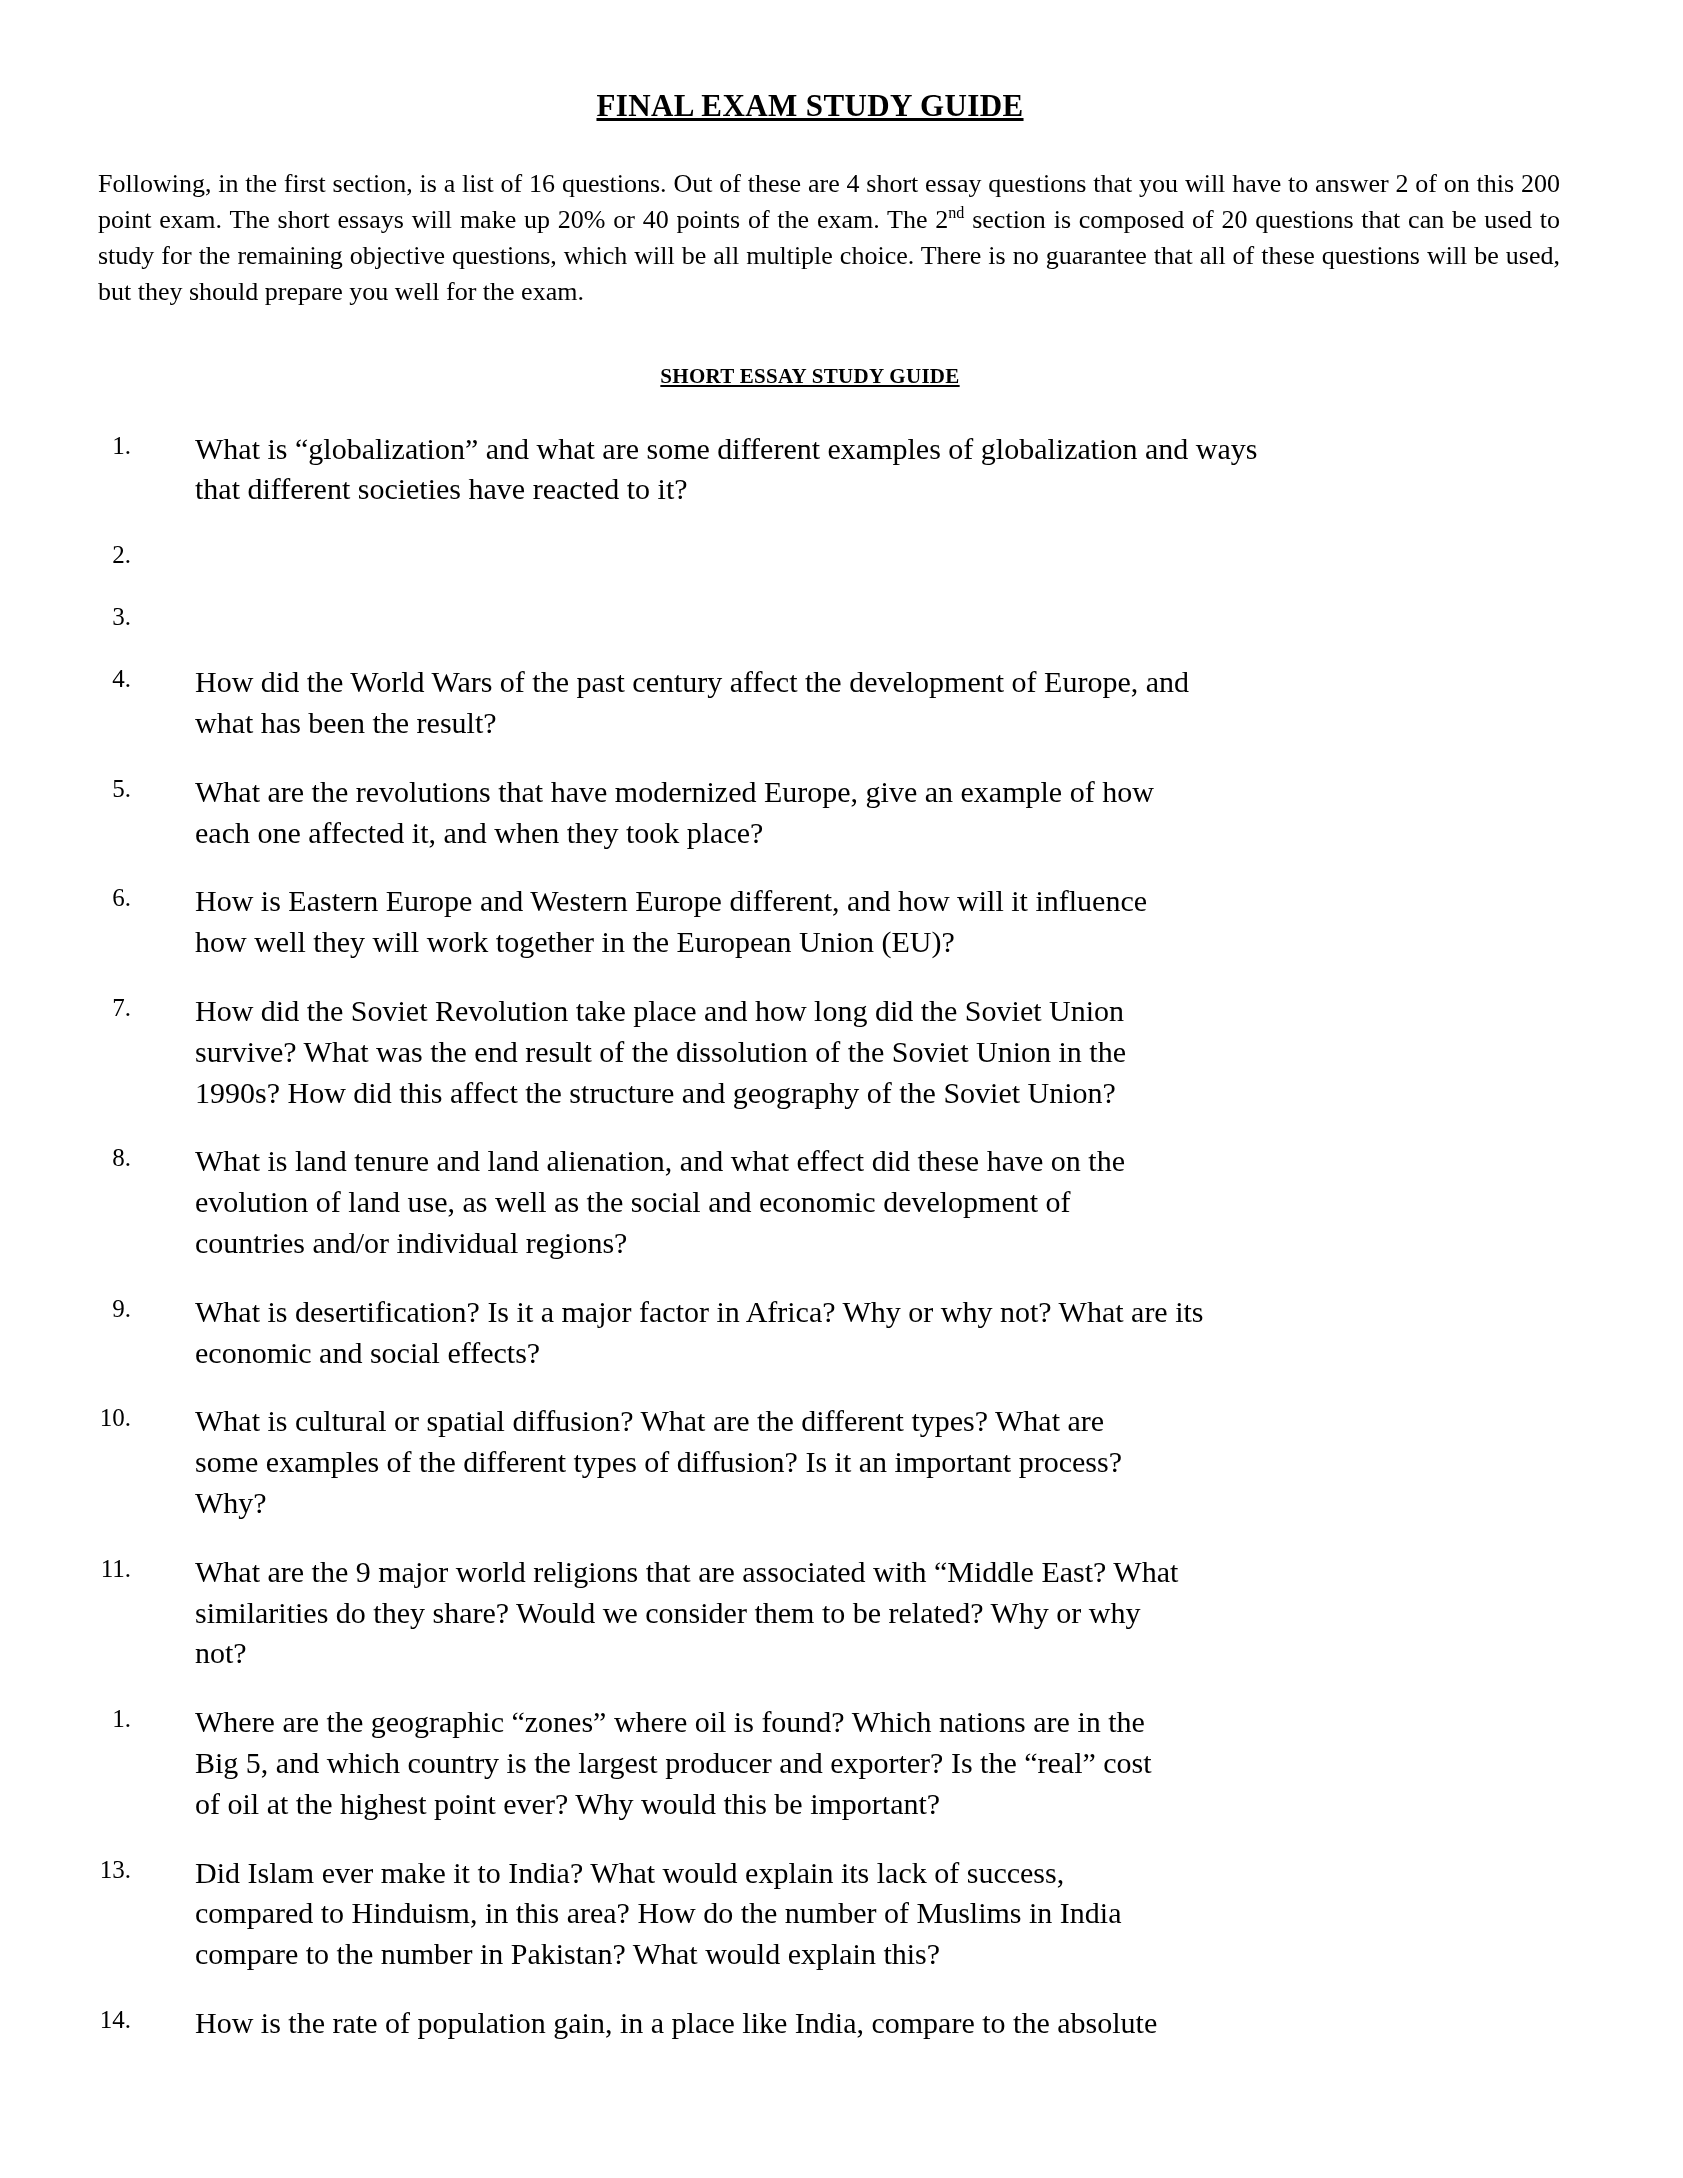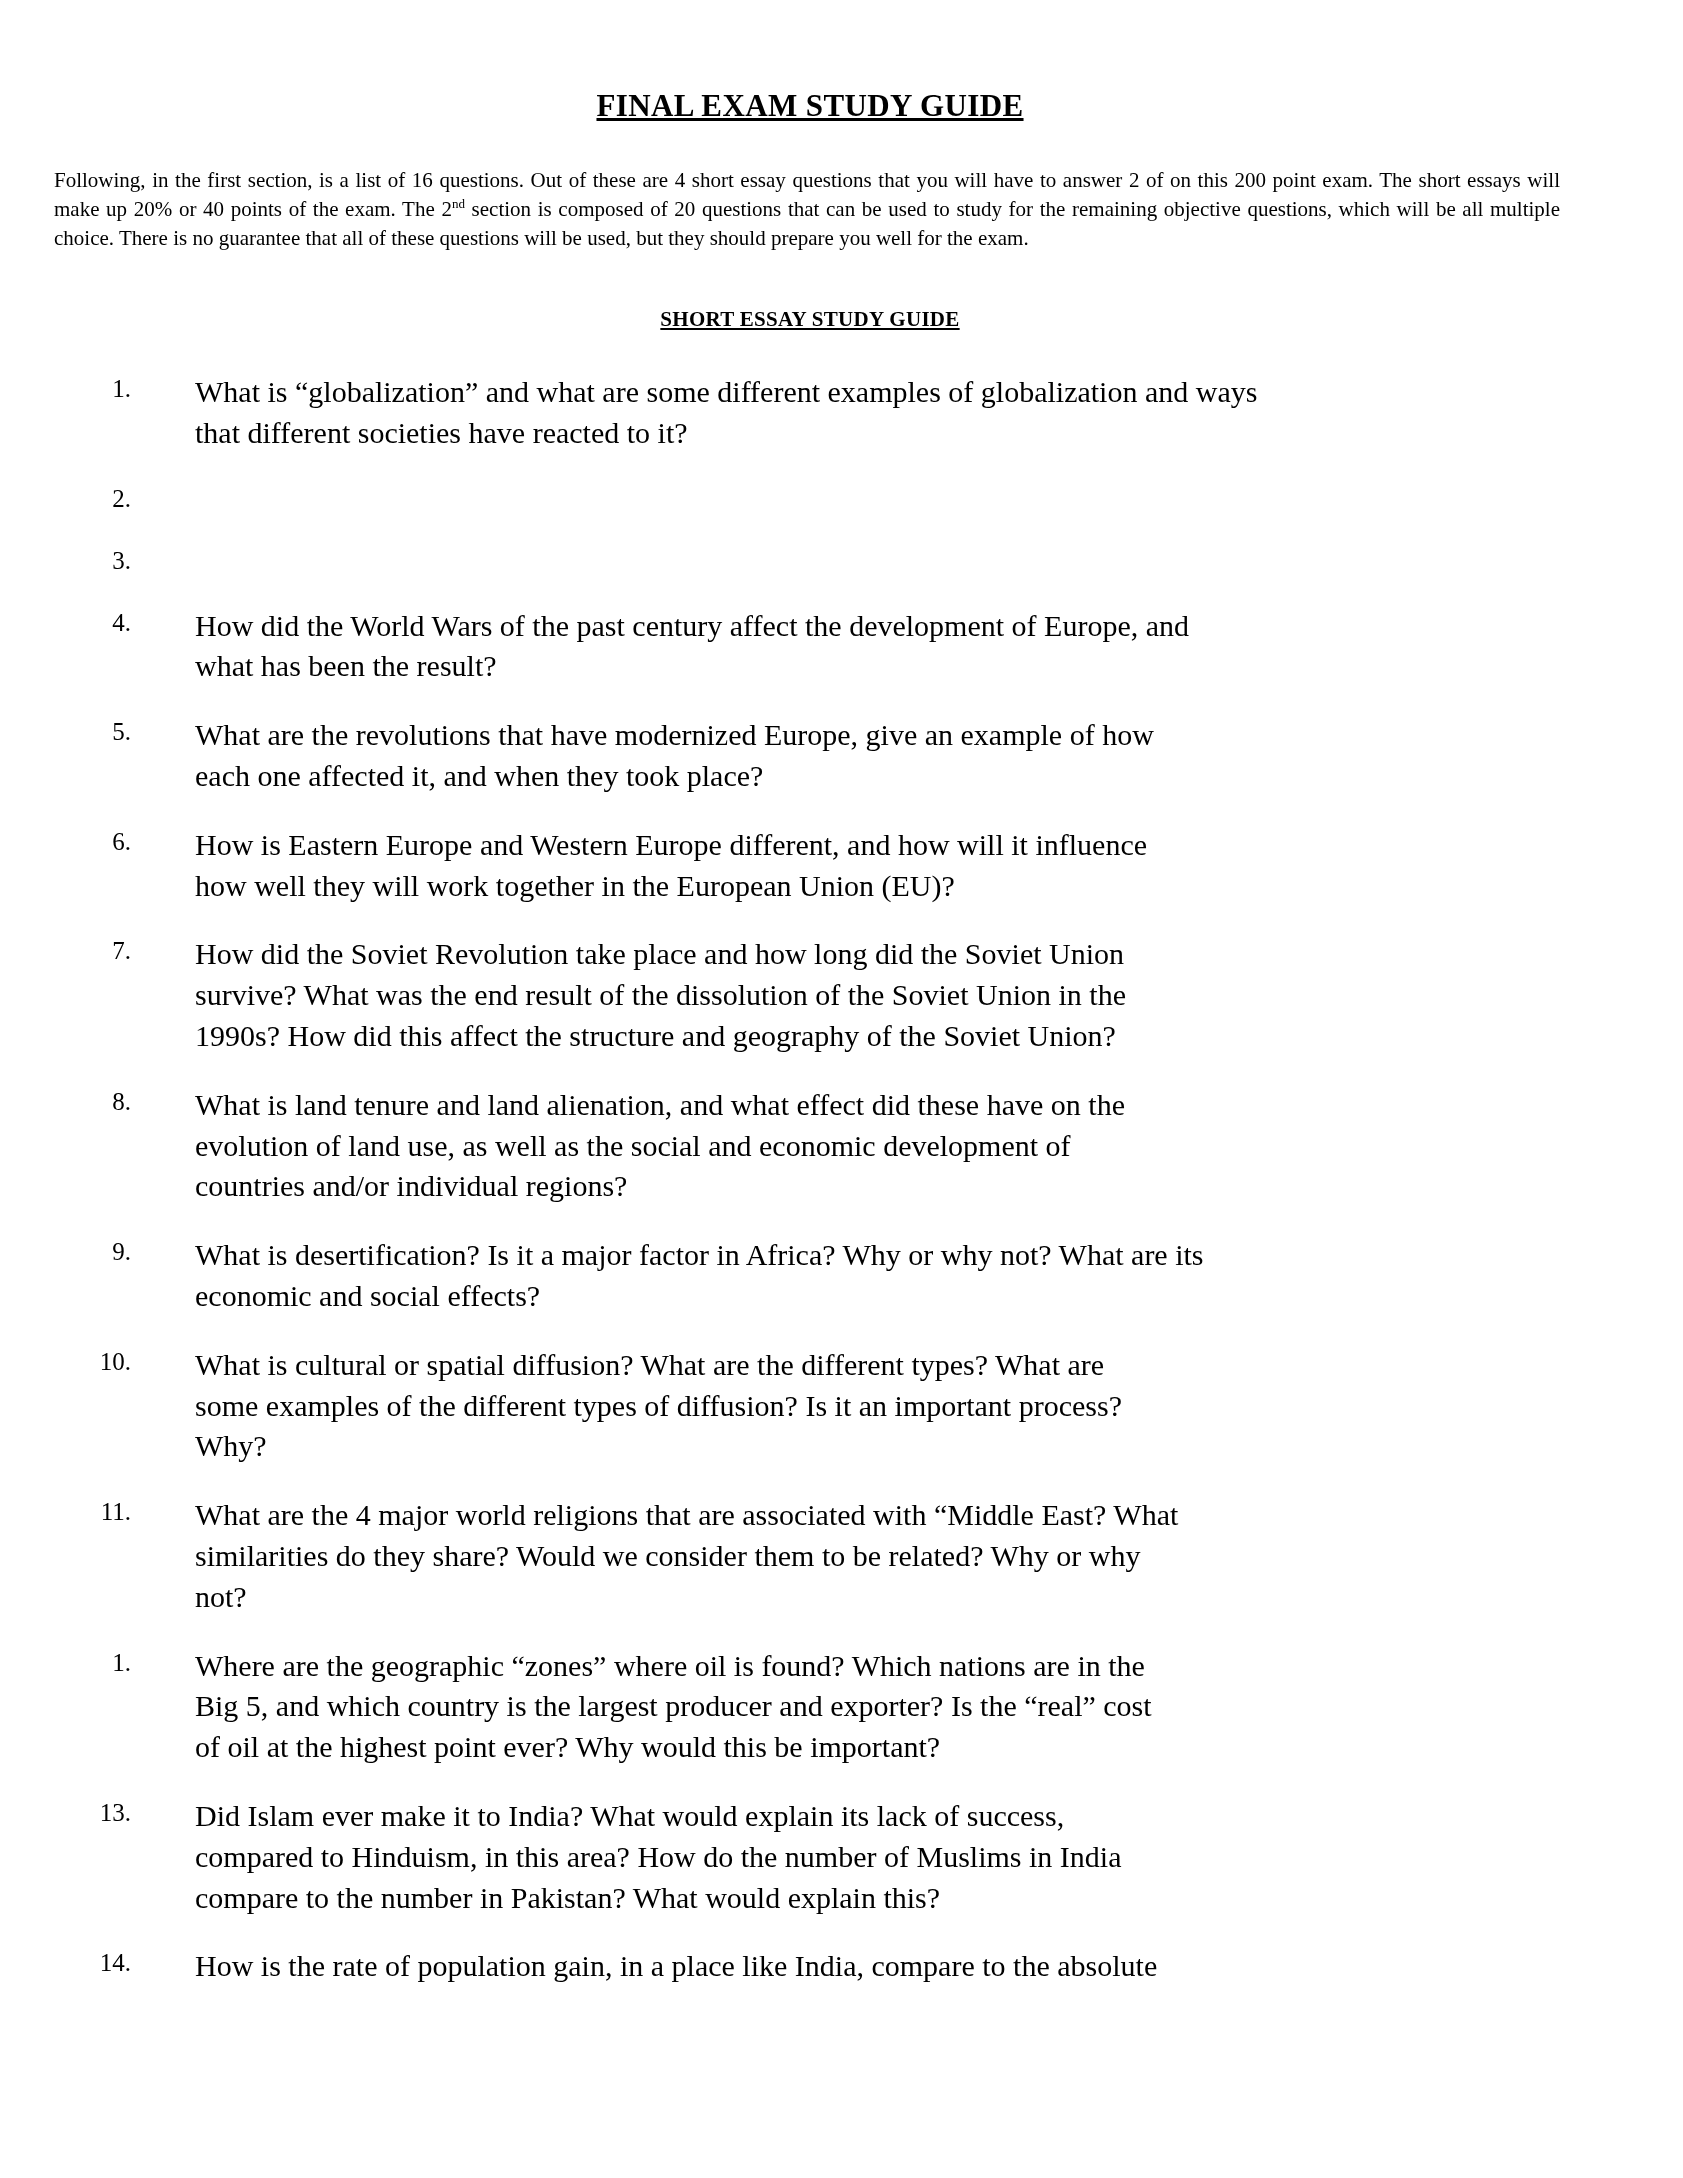--- a/index.html
+++ b/index.html
@@ -26,25 +26,26 @@
     text-align: center;
     font-size: 31px;
     font-weight: bold;
     letter-spacing: 0.4px;
     text-decoration: underline;
     margin: 18px 0 0 0;
     line-height: 1.2;
   }
   .intro {
     margin-top: 42px;
-    font-size: 21px;
+    font-size: 26px;
     line-height: 1.38;
     text-align: justify;
     text-justify: inter-word;
     padding-right: 6px;
+    margin-left: 44px;
   }
   .intro sup {
     font-size: 0.62em;
     vertical-align: super;
     line-height: 0;
   }
   .section-title {
     text-align: center;
     font-size: 21px;
     font-weight: bold;
@@ -148,21 +149,21 @@
 
     <div class="qrow">
       <div class="qnum">10.</div>
       <div class="qtext">What is cultural or spatial diffusion?  What are the different types?  What are
 some examples of the different types of diffusion?  Is it an important process?
 Why?</div>
     </div>
 
     <div class="qrow">
       <div class="qnum">11.</div>
-      <div class="qtext">What are the 4 major world religions that are associated with “Middle East?  What
+      <div class="qtext">What are the 9 major world religions that are associated with “Middle East?  What
 similarities do they share?  Would we consider them to be related?  Why or why
 not?</div>
     </div>
 
     <div class="qrow">
       <div class="qnum">1.</div>
       <div class="qtext">Where are the geographic “zones” where oil is found?  Which nations are in the
 Big 5, and which country is the largest producer and exporter?  Is the “real” cost
 of oil at the highest point ever?  Why would this be important?</div>
     </div>

